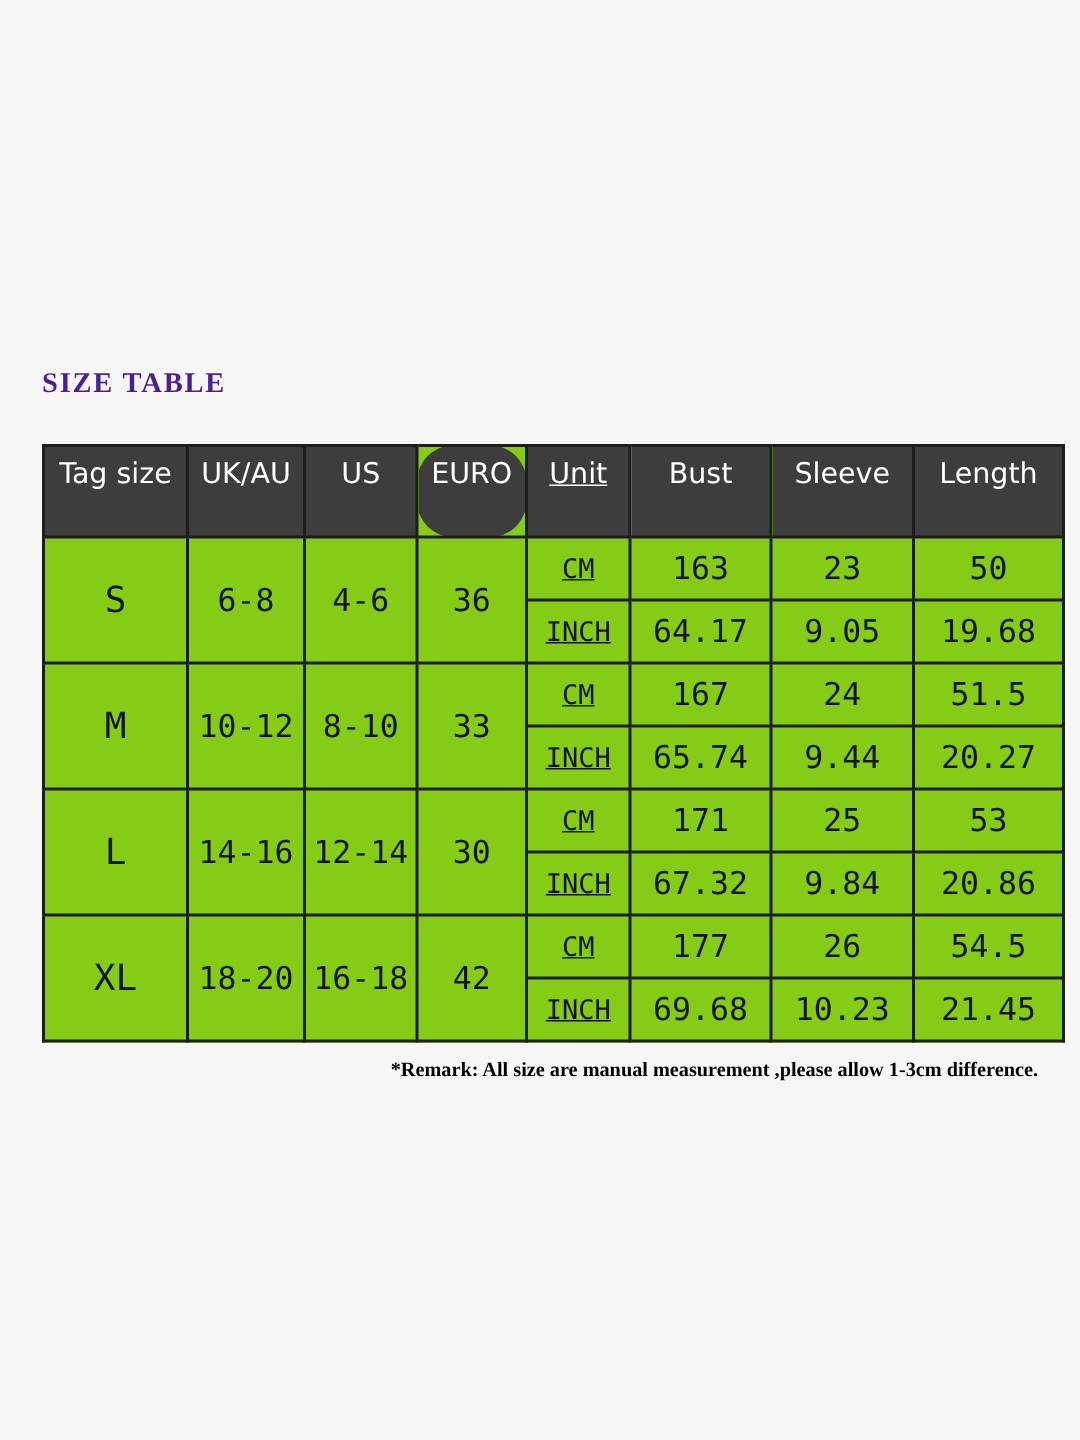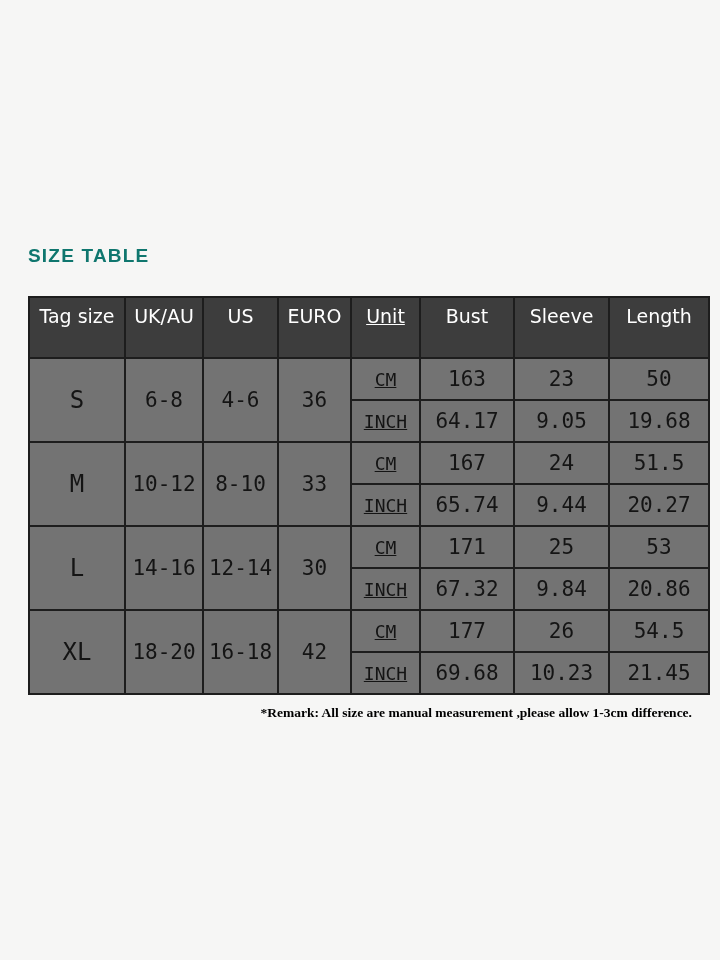--- a/index.html
+++ b/index.html
@@ -9,33 +9,33 @@
     position: relative;
     overflow: hidden;
     font-family: "DejaVu Sans", sans-serif;
   }
   .content {
     position: absolute;
     left: 28px; top: 245px;
     width: 664px;
   }
   .title {
-    font-family: Liberation Sans, sans-serif;
+    font-family: Liberation Serif, serif;
     font-weight: 700;
     font-size: 19px;
     line-height: 22px;
     letter-spacing: 1.2px;
-    color: #0f766e;
+    color: #4c1d95;
     margin: 0 0 29px 0;
   }
   table.size-table {
     width: 664px;
     table-layout: fixed;
     border-collapse: collapse;
-    background: #737373;
+    background: #84cc16;
   }
   .size-table th, .size-table td {
     border: 2px solid #1d1d1d;
     text-align: center;
     overflow: hidden;
     padding: 0;
   }
   .size-table thead tr { height: 61px; }
   .size-table tbody tr { height: 42px; }
   .size-table th {
@@ -49,21 +49,21 @@
   }
   .size-table td {
     font-family: "DejaVu Sans Mono", monospace;
     font-size: 21px;
     color: #141414;
     vertical-align: middle;
   }
   .size-table td.tagcell { font-size: 24px; }
   .size-table td.unit    { font-size: 18px; text-align: center; }
   .c0 { width: 94px; } .c1 { width: 76px; } .c2 { width: 73px; }
-  .c3 { width: 71px; } .c4 { width: 67px; text-decoration: underline; } .c5 { width: 92px; margin-top: 44px; }
+  .c3 { width: 71px; border-radius: 24px; } .c4 { width: 67px; text-decoration: underline; } .c5 { width: 92px; margin-top: 44px; }
   .c6 { width: 93px; } .c7 { width: 98px; }
   .remark {
     font-family: "Liberation Serif", "DejaVu Serif", serif;
     font-weight: 700;
     font-size: 13.5px;
     color: #000000;
     text-align: right;
     margin: 10px 0 0 0;
   }
 </style>

